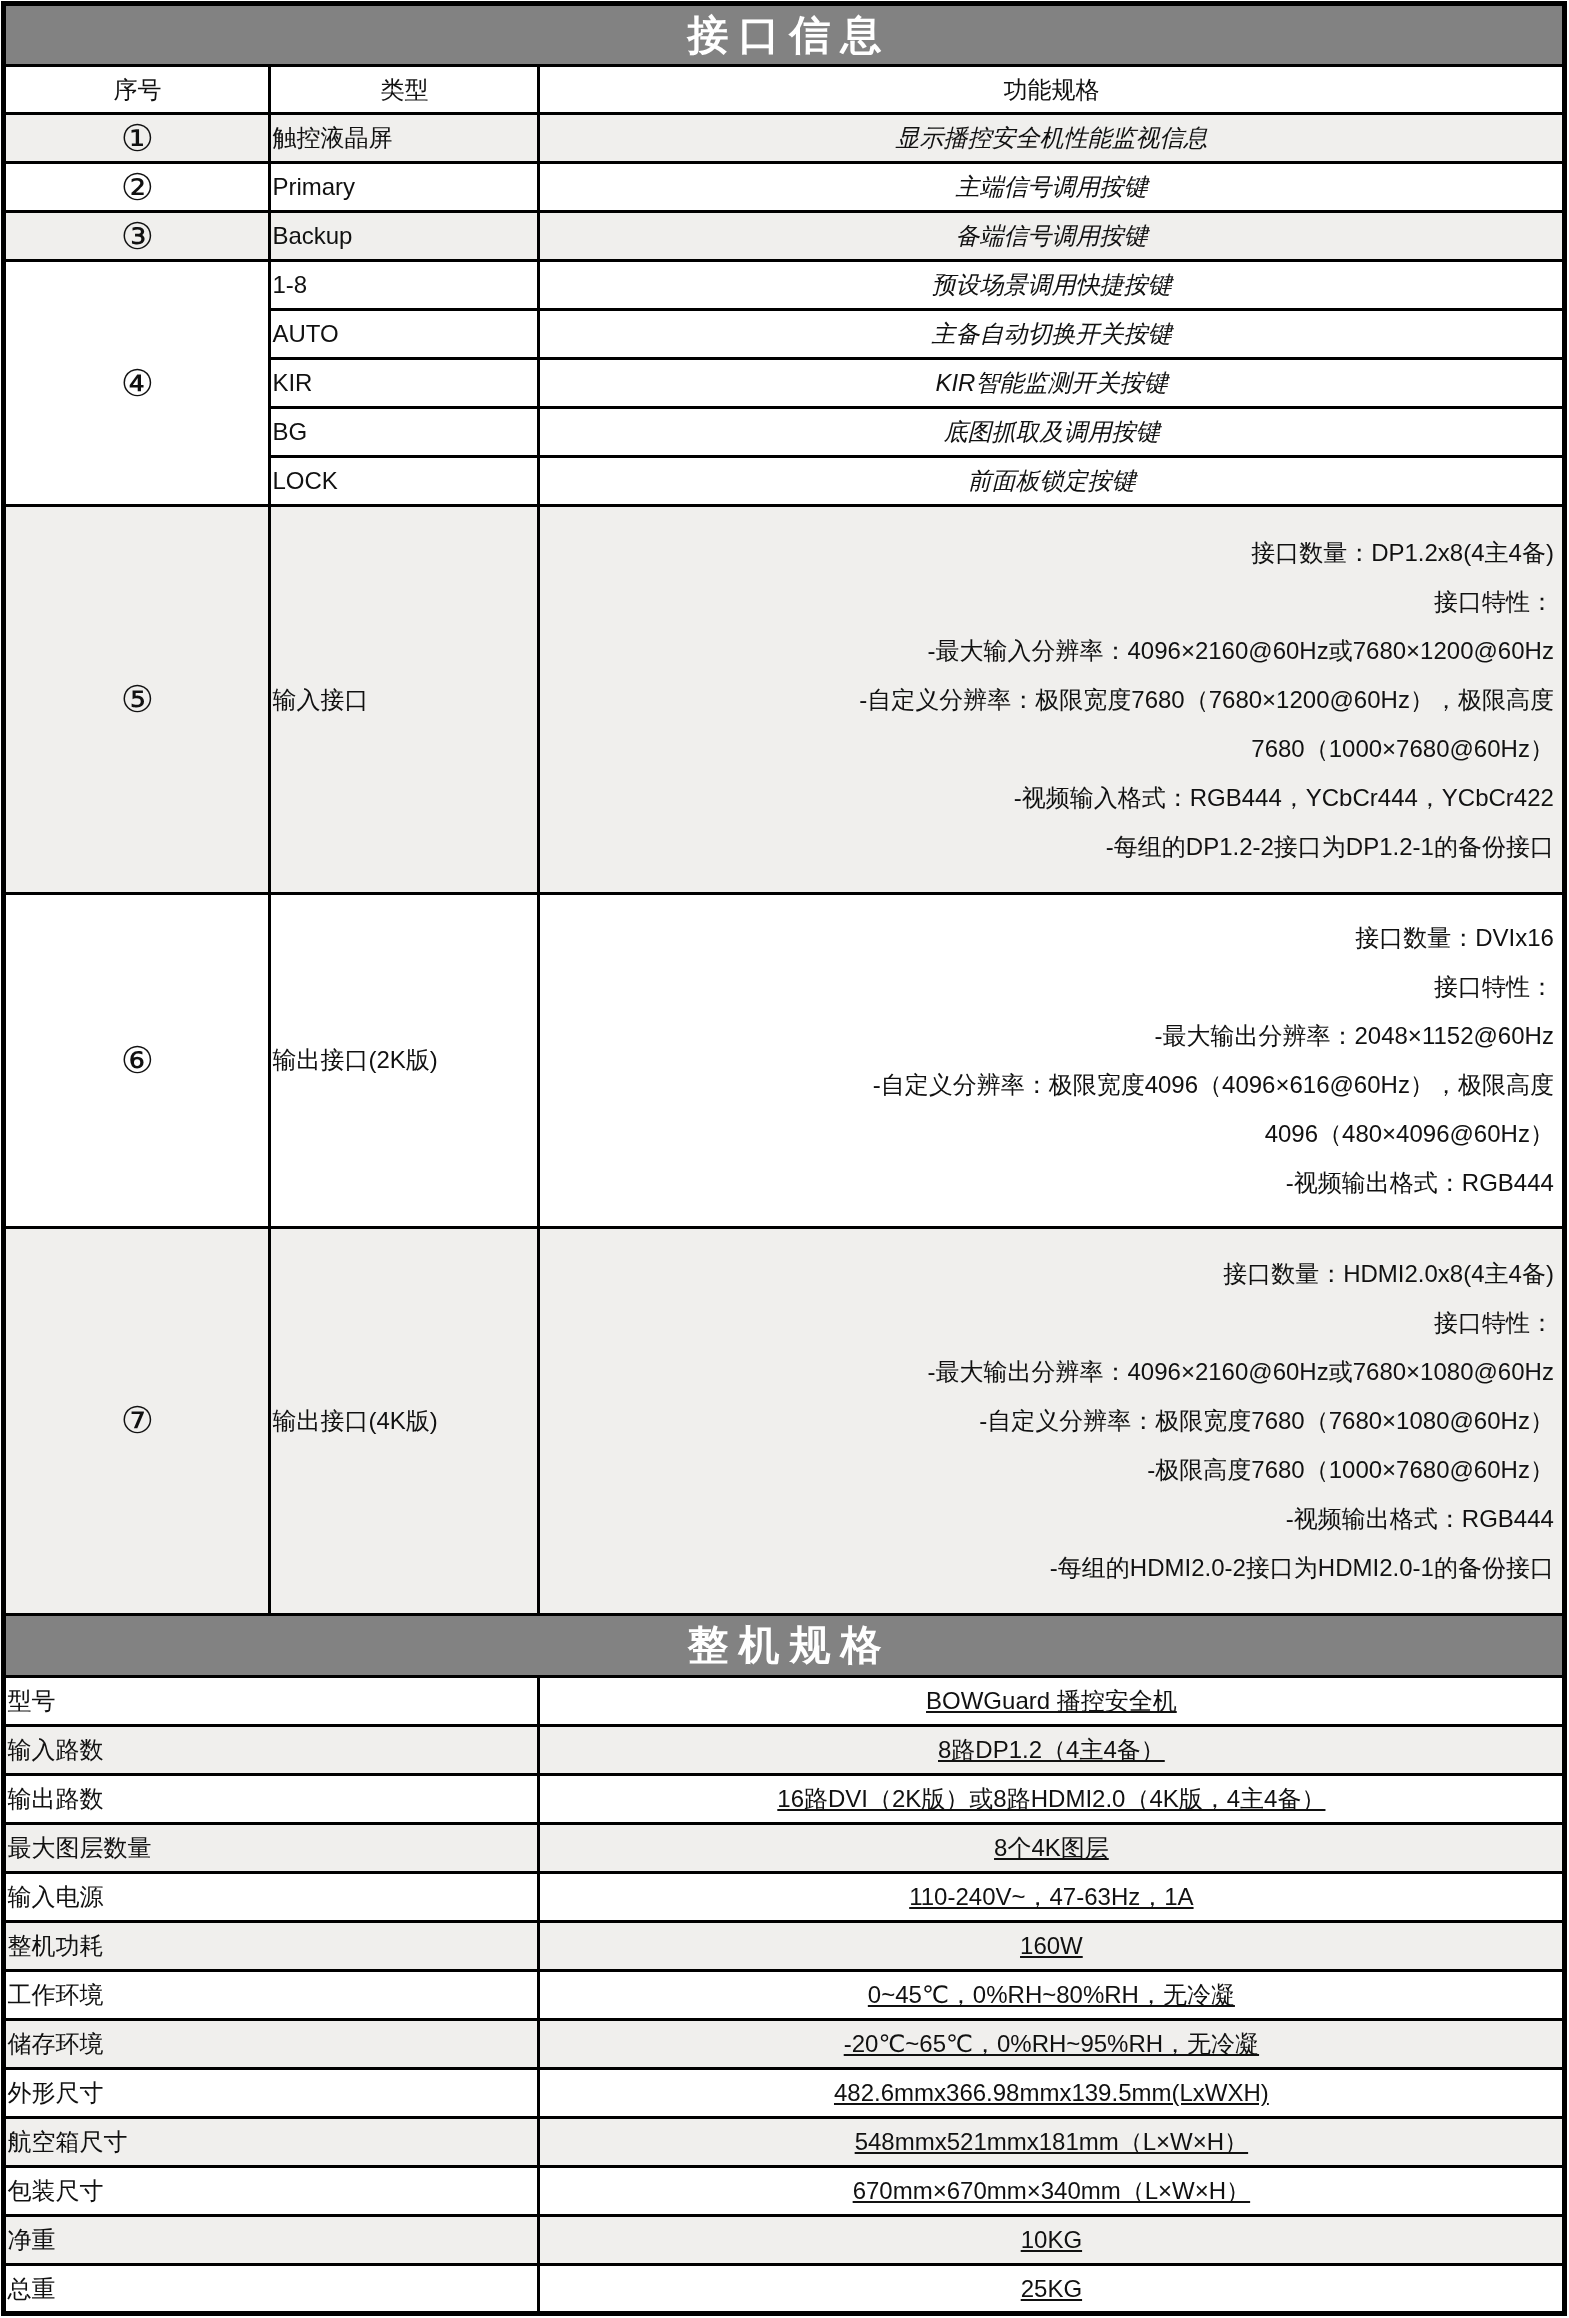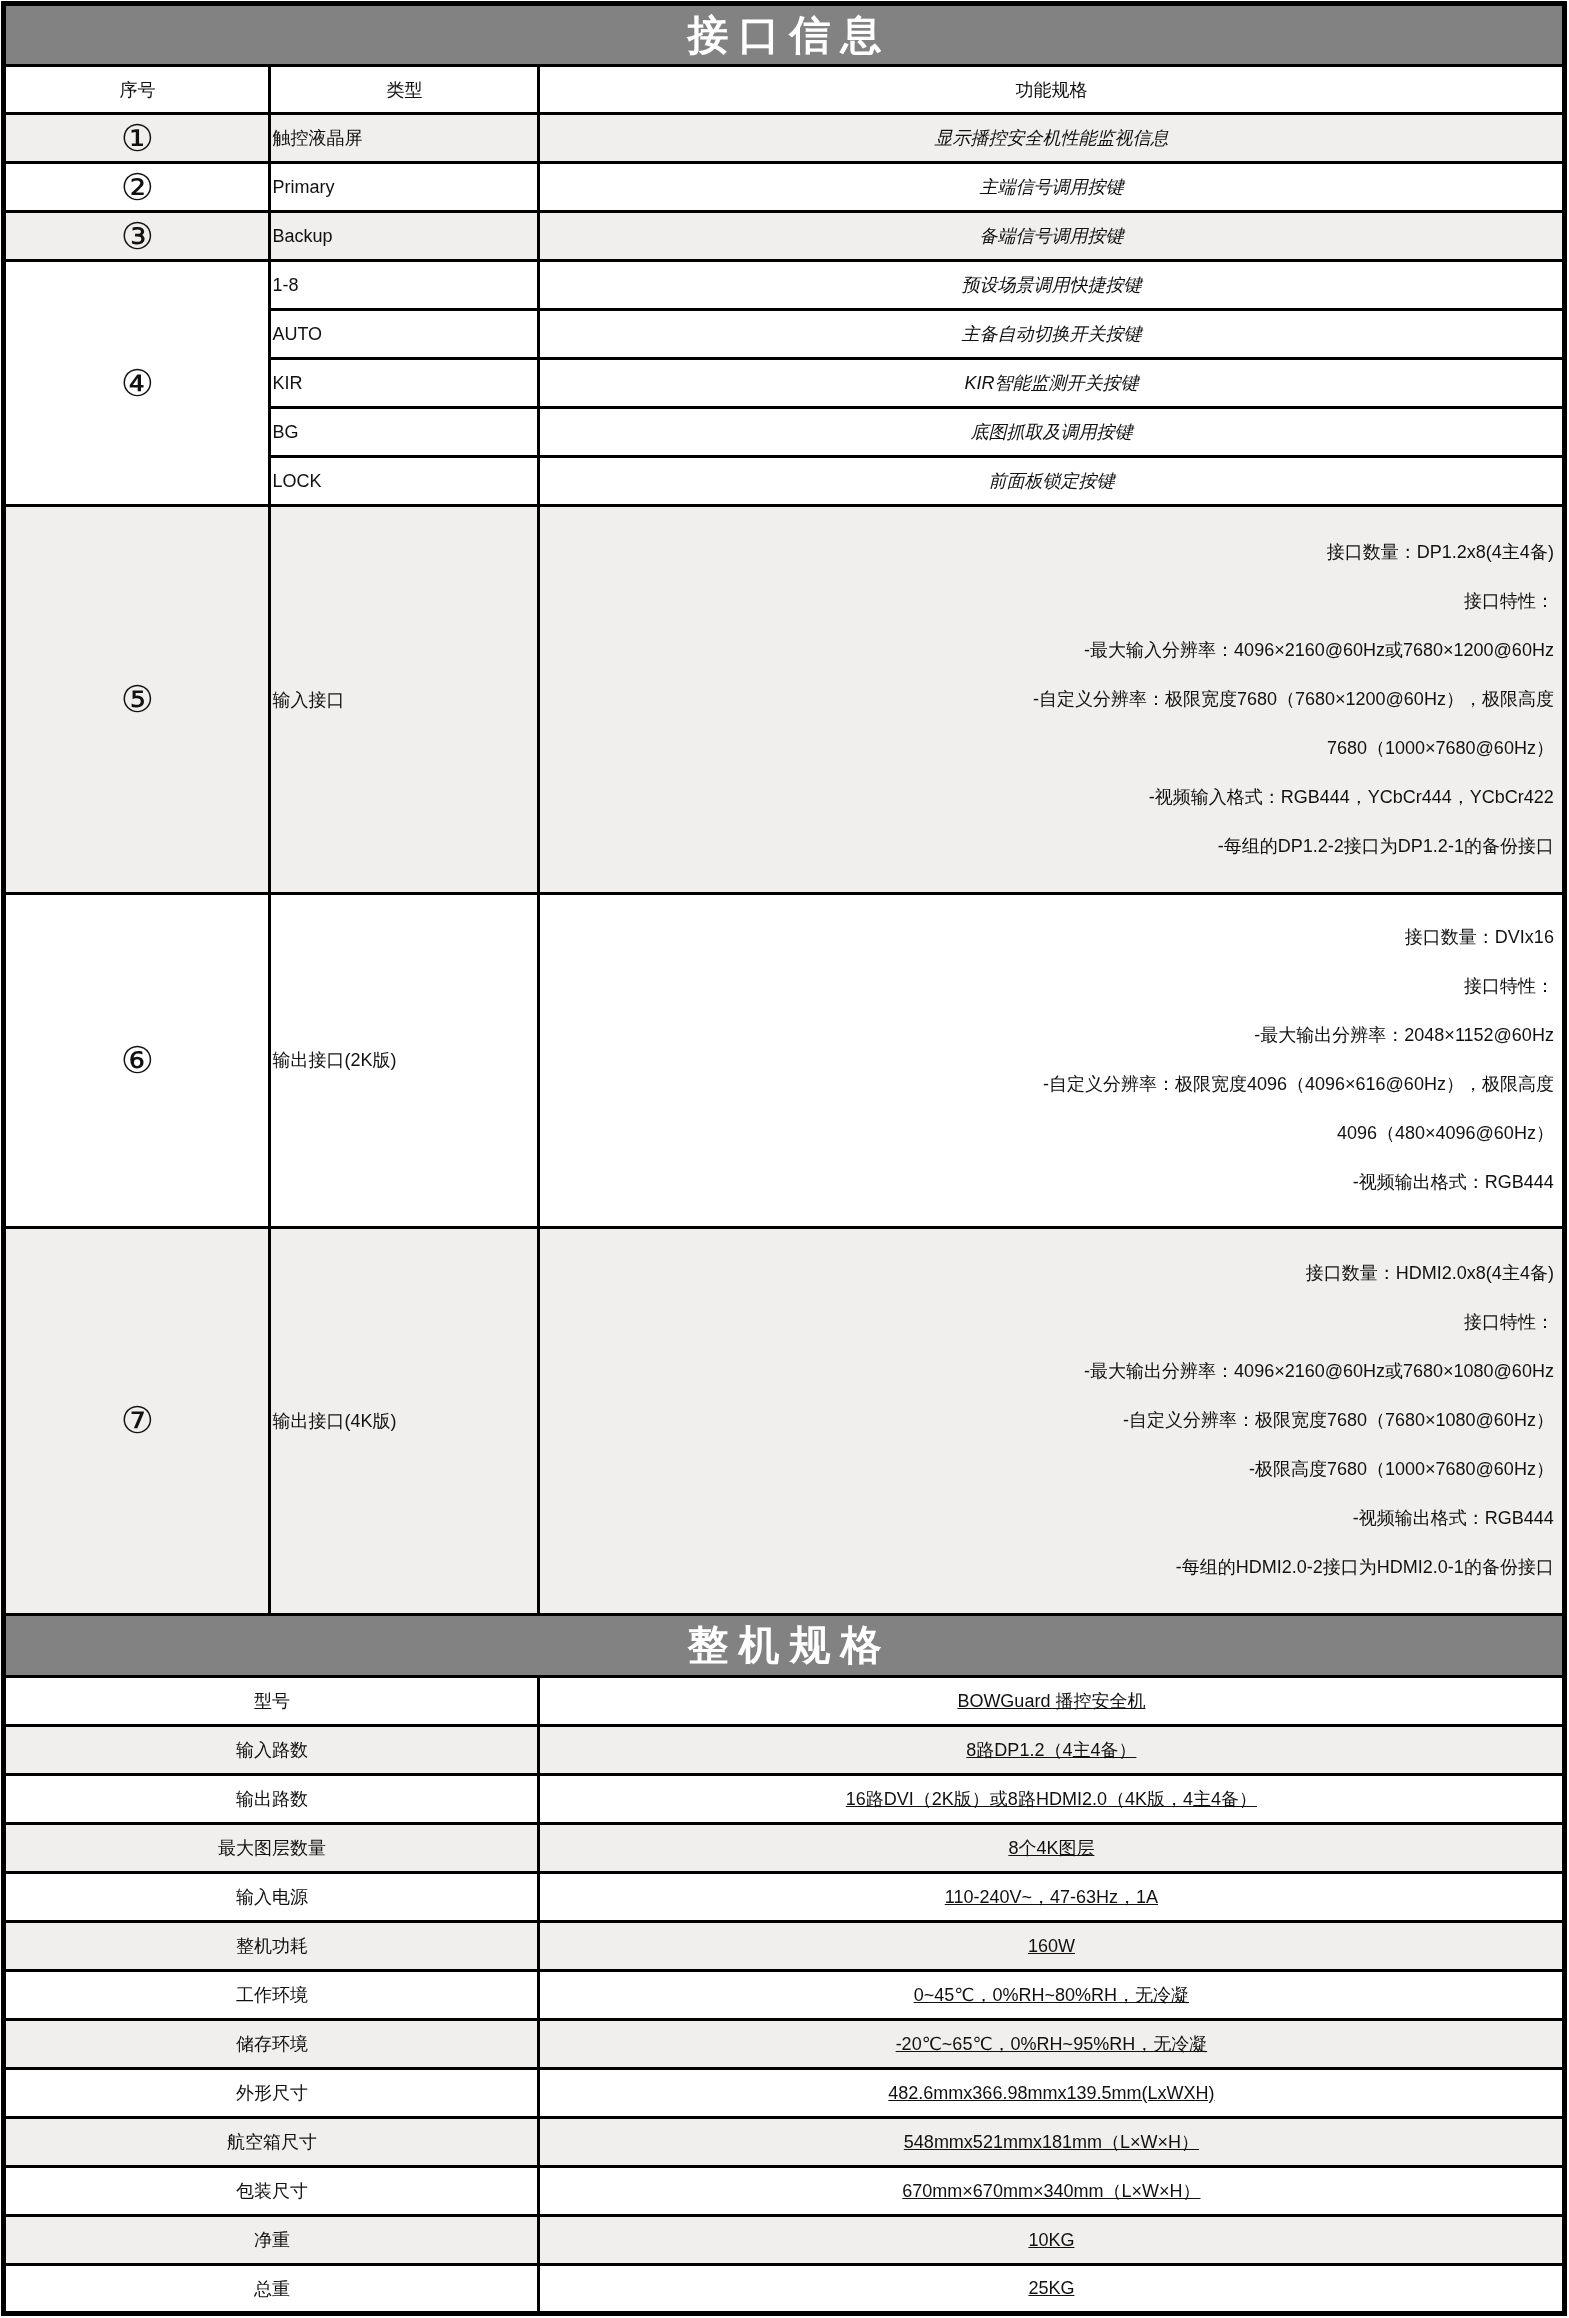--- a/index.html
+++ b/index.html
@@ -21,21 +21,21 @@
   table.spec{
     width:1566px;height:2315px;
     border-collapse:collapse;table-layout:fixed;
     border:5px solid var(--border);
   }
   col.c1{width:266px;}
   col.c2{width:269px;}
   td,th{
     border:3.5px solid var(--border);
     background:var(--row-bg);
-    font-size:18px;
+    font-size:24px;
     font-weight:normal;
     vertical-align:middle;
     overflow:hidden;
   }
   tr.band th{
     height:62px;
     background:var(--header-bg);
     color:var(--header-text);
     font-size:41px;font-weight:bold;
     letter-spacing:10px;text-indent:10px;
@@ -45,21 +45,21 @@
   tr.colhead td{height:48px;text-align:center;}
   tr.r td{height:49px;}
   td.center{text-align:left;}
   td.no{font-size:37px;text-align:center;font-family:"DejaVu Sans","Liberation Sans",sans-serif;}
   td.spec-text{text-align:center;padding:0 8.5px;font-style:italic;}
   td.ml{
     text-align:right;padding:1.4px 8.5px;
     white-space:pre-line;line-height:49px;
   }
   tr.alt td{background:var(--alt-row-bg);}
-  td.label{text-align:center;}
+  td.label{text-align:left;}
   td.value{text-align:center;padding:0 8.5px;text-decoration:underline;}
 </style>
 </head>
 <body>
 
 <div class="sheet">
   <table class="spec">
     <colgroup>
         <col class="c1">
         <col class="c2">

